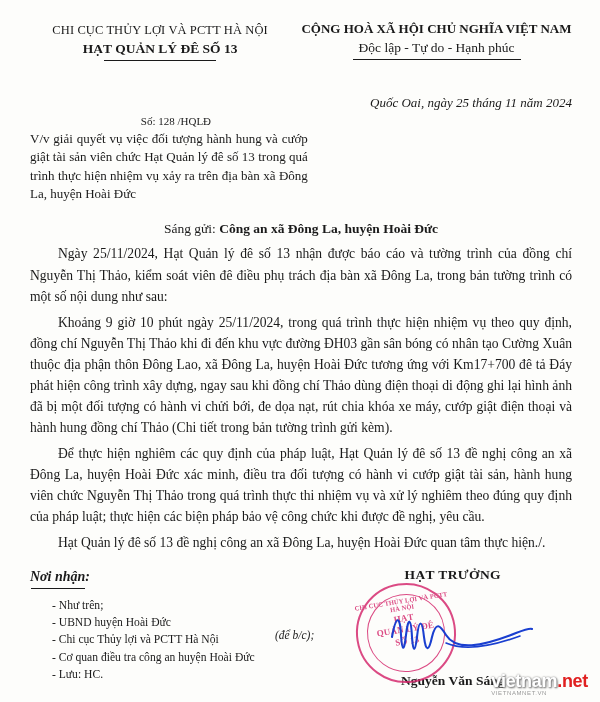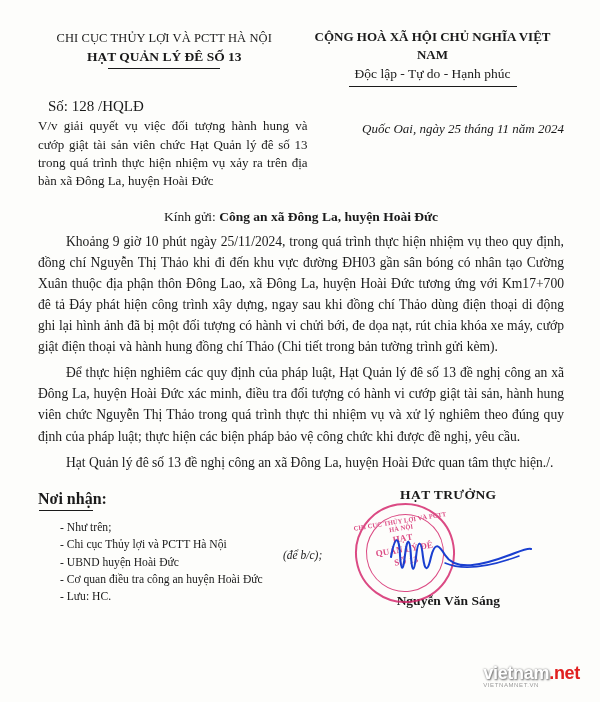--- a/index.html
+++ b/index.html
@@ -12,21 +12,21 @@
     background: #ffffff;
     font-family: "Liberation Serif", serif;
     color: #1a1a1a;
     overflow: hidden;
   }
   .page {
     position: relative;
     width: 600px;
     height: 702px;
     background: #fdfdfb;
-    padding: 8px;
+    padding: 0;
     box-sizing: border-box;
   }
   .inner {
     position: relative;
     padding: 20px 28px 10px 30px;
     box-sizing: border-box;
     height: 100%;
   }
   
   .header {
@@ -80,24 +80,25 @@
   .docmeta {
     display: flex;
     flex-direction: row;
     justify-content: space-between;
     margin-top: 8px;
   }
   .docmeta-left {
     width: 52%;
   }
   .docnum {
-    font-size: 15px;
-    text-align: left;
+    font-size: 11px;
+    text-align: center;
     padding-left: 10px;
     line-height: 1.5;
+    margin-top: 44px;
   }
   .subject {
     font-size: 13px;
     line-height: 1.42;
     text-align: justify;
     padding-right: 4px;
   }
   .docmeta-right {
     width: 46%;
     padding-top: 26px;
@@ -130,22 +131,23 @@
     justify-content: space-between;
     margin-top: 14px;
     position: relative;
   }
   .recv {
     width: 56%;
     font-size: 11.6px;
     line-height: 1.45;
   }
   .recv-title {
-    font-weight: bold;
-    font-size: 16px;
+    font-style: italic;
+    font-weight: bold;
+    font-size: 14px;
   }
   .recv-underline {
     width: 54px;
     height: 1px;
     background: #1a1a1a;
     margin: 0 0 2px 1px;
   }
   .recv ul {
     margin: 8px;
     padding-left: 14px;
@@ -275,38 +277,39 @@
       <div class="docmeta-left">
         <div class="docnum">Số: 128 /HQLĐ</div>
         <div class="subject">V/v giải quyết vụ việc đối tượng hành hung và cướp giật tài sản viên chức Hạt Quản lý đê số 13 trong quá trình thực hiện nhiệm vụ xảy ra trên địa bàn xã Đông La, huyện Hoài Đức</div>
       </div>
       <div class="docmeta-right">
         <div class="place-date">Quốc Oai, ngày 25 tháng 11 năm 2024</div>
       </div>
     </div>
 
     <div class="recipient">
-      <span>Kính gửi:</span>
+      <span>Sáng gửi:</span>
       <b>Công an xã Đông La, huyện Hoài Đức</b>
     </div>
 
     <div class="body-text">
+      <p>Ngày 25/11/2024, Hạt Quản lý đê số 13 nhận được báo cáo và tường trình của đồng chí Nguyễn Thị Thảo, kiểm soát viên đê điều phụ trách địa bàn xã Đông La, trong bản tường trình có một số nội dung như sau:</p>
       <p>Khoảng 9 giờ 10 phút ngày 25/11/2024, trong quá trình thực hiện nhiệm vụ theo quy định, đồng chí Nguyễn Thị Thảo khi đi đến khu vực đường ĐH03 gần sân bóng có nhân tạo Cường Xuân thuộc địa phận thôn Đông Lao, xã Đông La, huyện Hoài Đức tương ứng với Km17+700 đê tả Đáy phát hiện công trình xây dựng, ngay sau khi đồng chí Thảo dùng điện thoại di động ghi lại hình ảnh đã bị một đối tượng có hành vi chửi bới, đe dọa nạt, rút chia khóa xe máy, cướp giật điện thoại và hành hung đồng chí Thảo (Chi tiết trong bản tường trình gửi kèm).</p>
       <p>Để thực hiện nghiêm các quy định của pháp luật, Hạt Quản lý đê số 13 đề nghị công an xã Đông La, huyện Hoài Đức xác minh, điều tra đối tượng có hành vi cướp giật tài sản, hành hung viên chức Nguyễn Thị Thảo trong quá trình thực thi nhiệm vụ và xử lý nghiêm theo đúng quy định của pháp luật; thực hiện các biện pháp bảo vệ công chức khi được đề nghị, yêu cầu.</p>
       <p>Hạt Quản lý đê số 13 đề nghị công an xã Đông La, huyện Hoài Đức quan tâm thực hiện./.</p>
     </div>
 
     <div class="footer">
       <div class="recv">
         <div class="recv-title">Nơi nhận:</div>
         <div class="recv-underline"></div>
         <ul>
           <li>- Như trên;</li>
+          <li>- UBND huyện Hoài Đức</li>
           <li>- Chi cục Thủy lợi và PCTT Hà Nội</li>
-          <li>- UBND huyện Hoài Đức</li>
           <li>- Cơ quan điều tra công an huyện Hoài Đức</li>
           <li>- Lưu: HC.</li>
         </ul>
         <div class="bc-note">(để b/c);</div>
       </div>
 
       <div class="sign">
         <div class="sign-title">HẠT TRƯỞNG</div>
 
         <div class="stamp">

